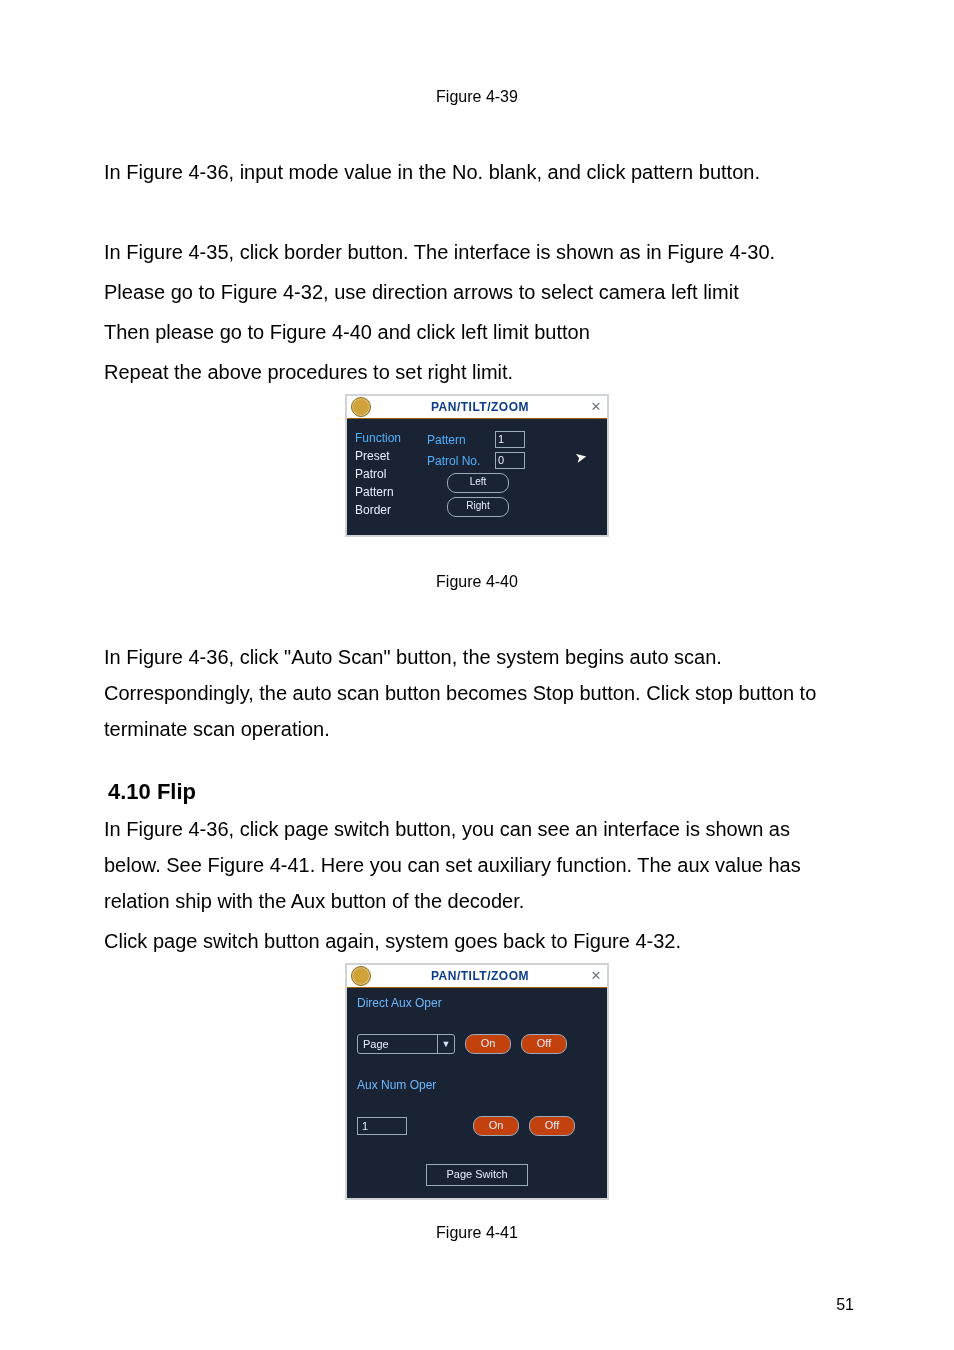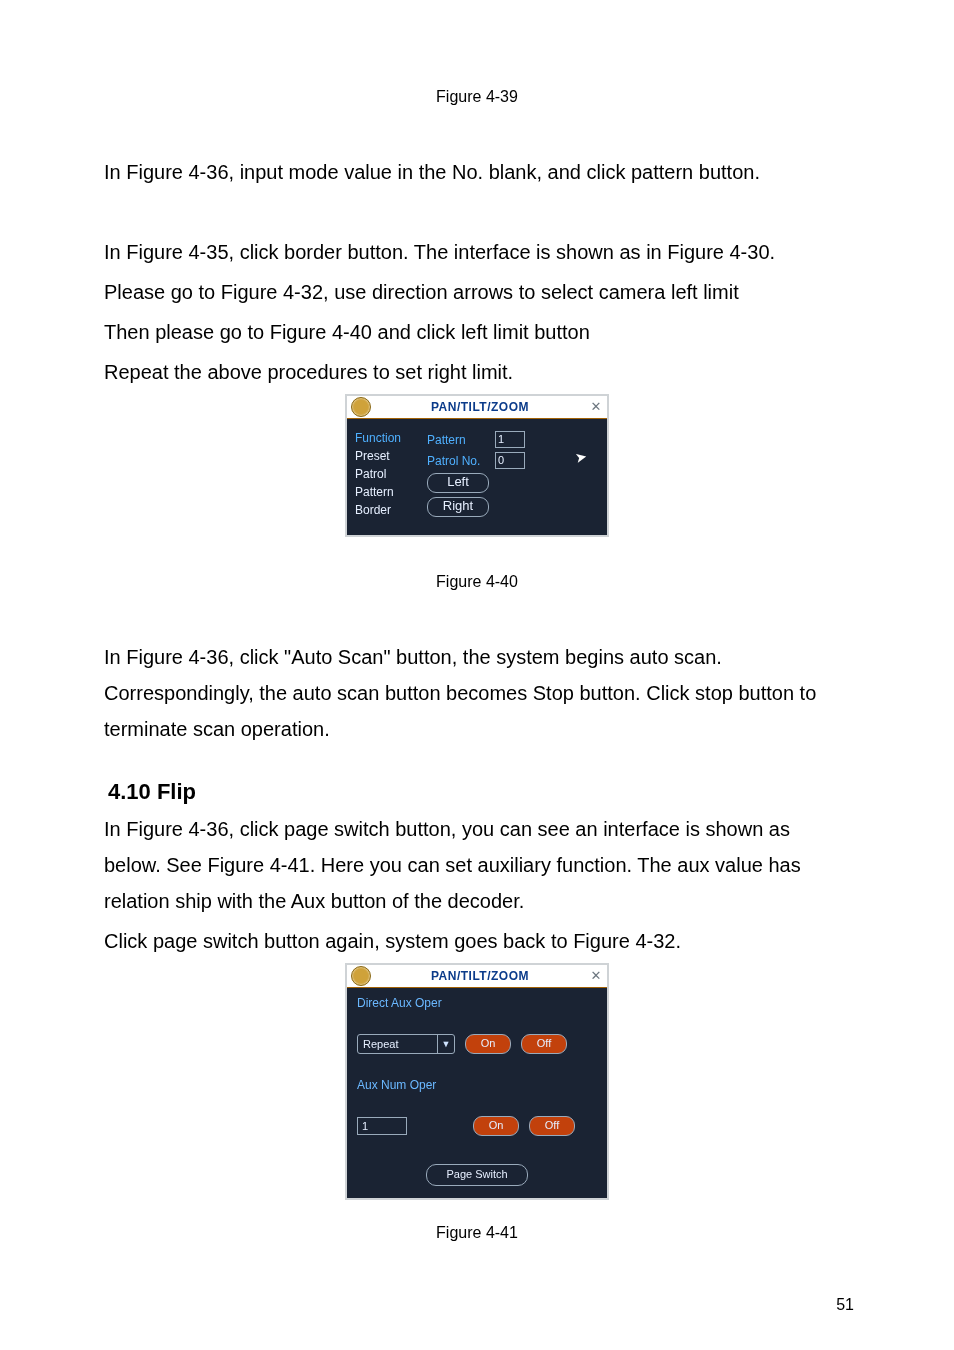--- a/index.html
+++ b/index.html
@@ -126,23 +126,24 @@
     padding: 0 2px;
     line-height: 15px;
   }
   .pill-btn {
     width: 60px;
     height: 18px;
     border: 1px solid #9ab;
     border-radius: 9px;
     background: #1a2333;
     color: #e6efff;
-    font-size: 13px;
+    font-size: 10px;
     text-align: center;
     line-height: 16px;
+    margin-left: 20px;
   }
   .cursor-glyph {
     position: absolute;
     right: 20px;
     top: 30px;
     color: #fff;
     font-size: 14px;
     transform: rotate(-12deg);
   }
 
@@ -212,21 +213,21 @@
     color: #e6efff;
     font-size: 11px;
     text-align: center;
     line-height: 16px;
     padding: 0 6px;
   }
   .pill-wide {
     min-width: 84px;
     height: 20px;
     border: 1px solid #9ab;
-    border-radius: 10px;
+    border-radius: 0;
     background: #1a2333;
     color: #e6efff;
     font-size: 11px;
     text-align: center;
     line-height: 18px;
     padding: 0 8px;
   }
   .aux-center {
     display: flex;
     justify-content: center;
@@ -312,21 +313,21 @@
     <div class="aux-panel">
       <div class="ptz-titlebar">
         <div class="logo"></div>
         <div class="title">PAN/TILT/ZOOM</div>
         <div class="close">✕</div>
       </div>
       <div class="aux-body">
         <div class="aux-section-label">Direct Aux Oper</div>
         <div class="aux-row">
           <div class="select-box">
-            <span class="sel-text">Repeat</span>
+            <span class="sel-text">Page</span>
             <span class="sel-arrow">▼</span>
           </div>
           <div class="pill-small">On</div>
           <div class="pill-small">Off</div>
         </div>
         <div class="aux-section-label">Aux Num Oper</div>
         <div class="aux-row">
           <div class="num-box-wide">1</div>
           <div style="width:46px;"></div>
           <div class="pill-small">On</div>

